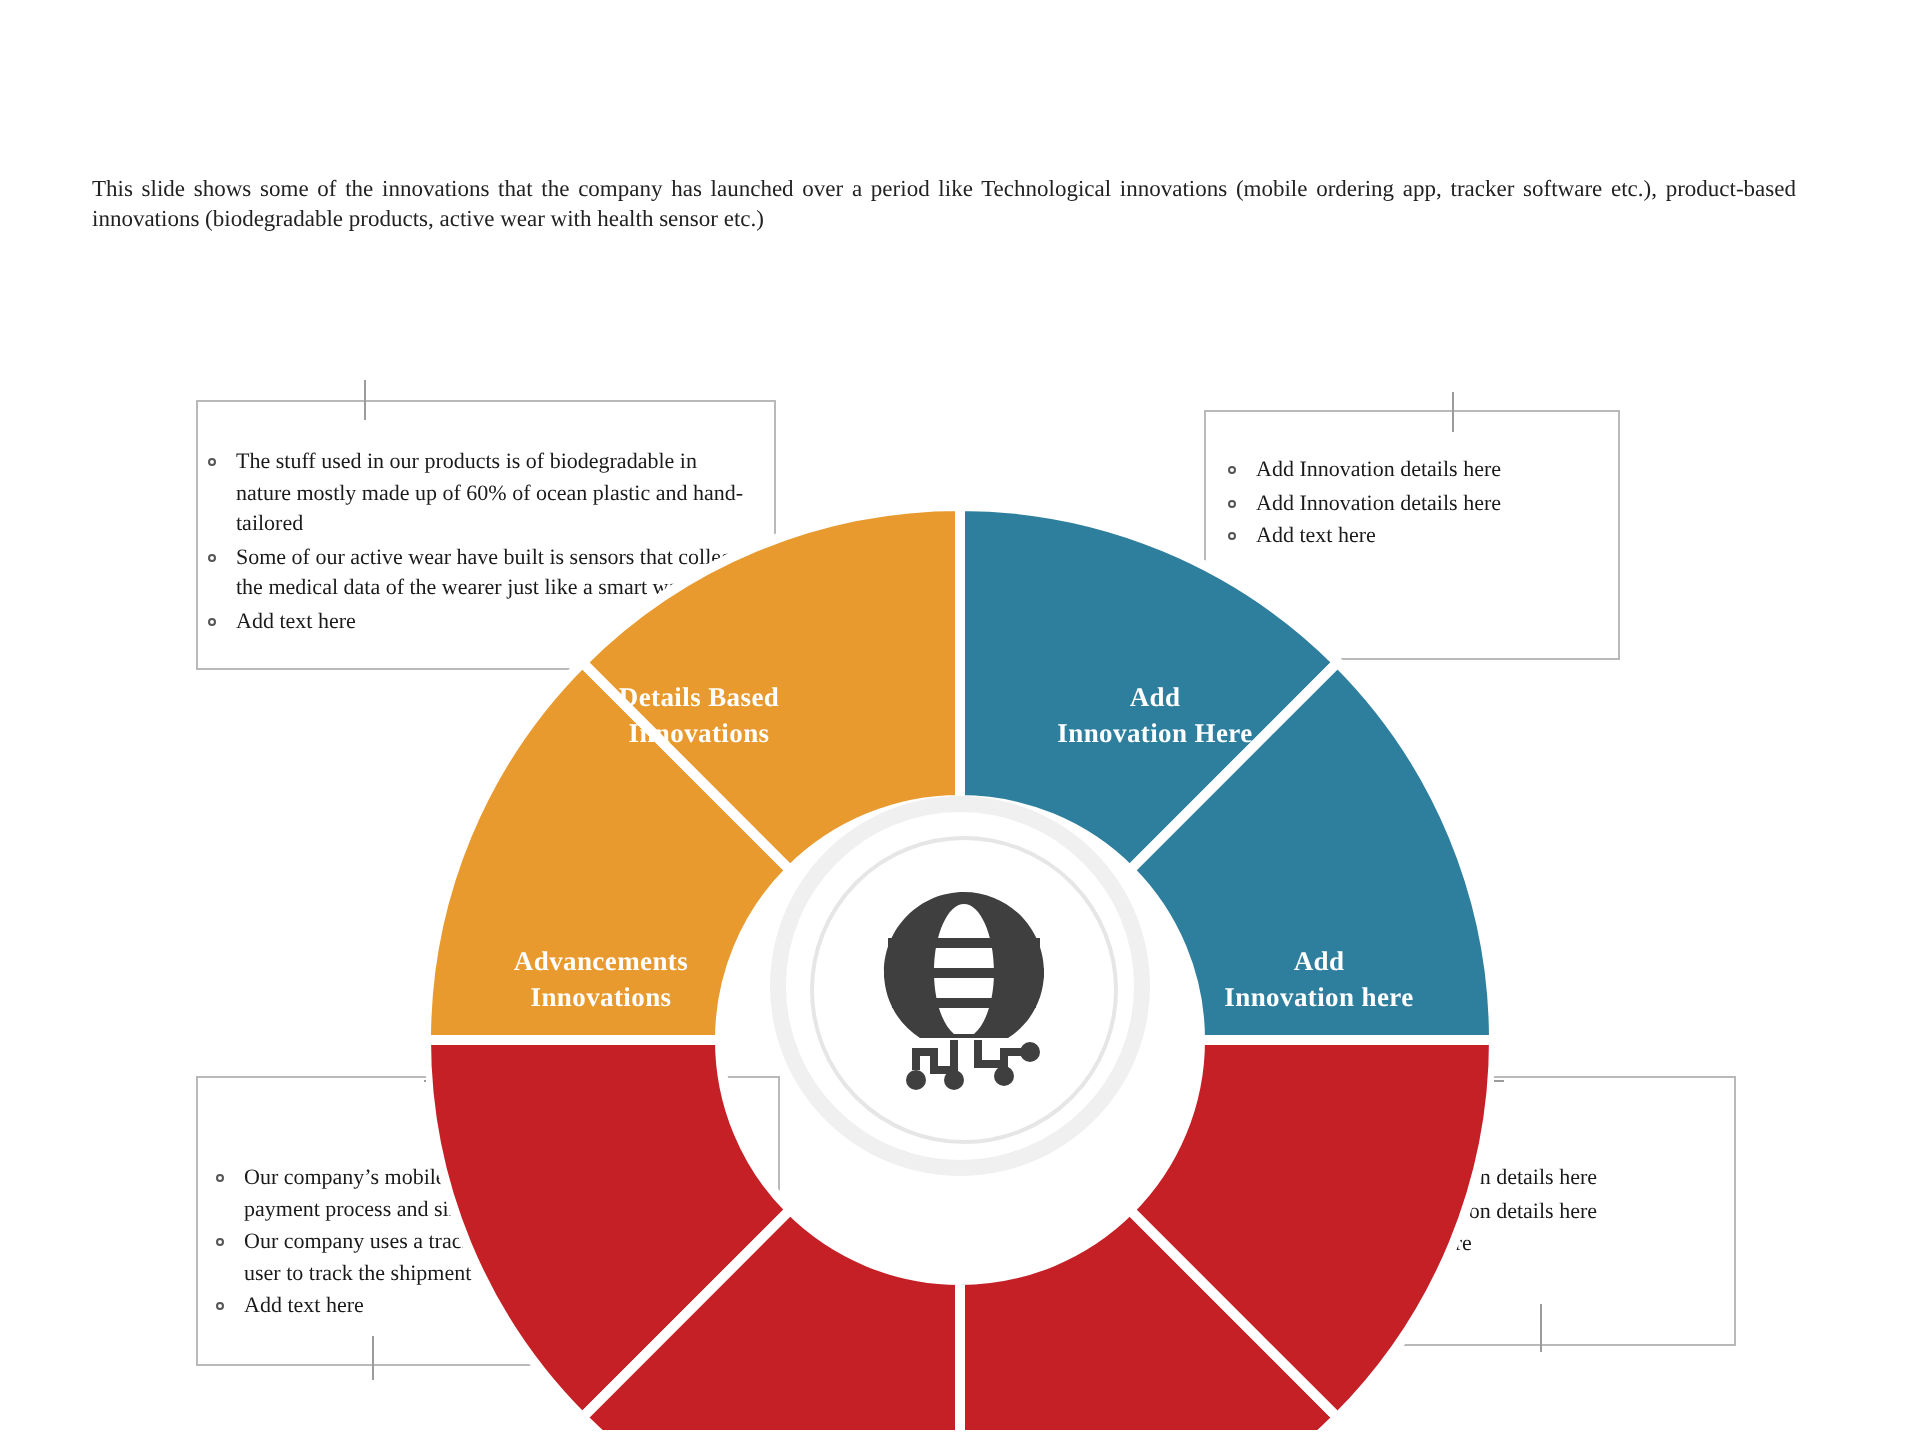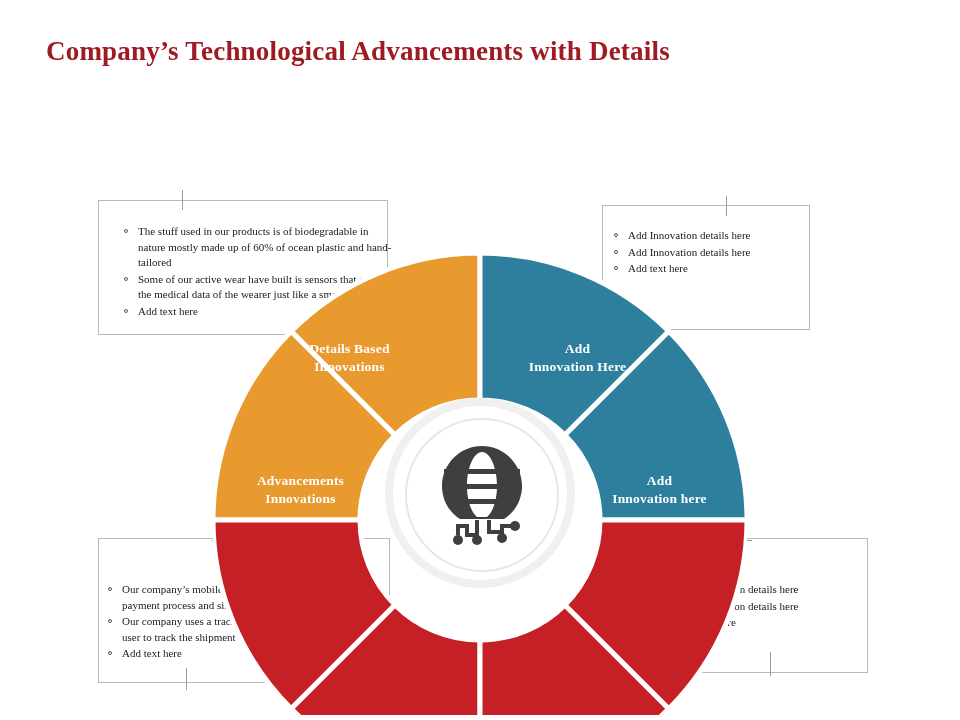--- a/index.html
+++ b/index.html
@@ -75,21 +75,21 @@
     content: "";
     position: absolute;
     left: 8px;
     top: 5px;
     width: 4px;
     height: 4px;
     border: 1px solid #555;
     border-radius: 50%;
     box-sizing: border-box;
   }
-  .b-tl { left: 116px; top: 224px; width: 280px; }
+  .b-tl { left: 96px; top: 224px; width: 280px; }
   .b-tr { left: 606px; top: 228px; width: 205px; }
   .b-bl { left: 100px; top: 582px; width: 285px; }
   .b-br { left: 654px; top: 582px; width: 215px; }
 
   
   .tick {
     position: absolute;
     background: #9c9c9c;
   }
   
@@ -157,21 +157,21 @@
     font-family: "Liberation Serif", serif;
     font-size: 10.5px;
     color: #b9b3ae;
   }
 </style>
 </head>
 <body>
 
 <div class="slide">
 
-  <div class="title">Company’s Technological Advancements with Details</div>
+  <div class="subtitle">This slide shows some of the innovations that the company has launched over a period like Technological innovations (mobile ordering app, tracker software etc.), product-based innovations (biodegradable products, active wear with health sensor etc.)</div>
 
   <div class="box box-tl"></div>
   <div class="box box-tr"></div>
   <div class="box box-bl"></div>
   <div class="box box-br"></div>
 
   <div class="tick" style="left:182px; top:190px; width:1px; height:20px;"></div>
   <div class="tick" style="left:726px; top:196px; width:1px; height:20px;"></div>
   <div class="tick" style="left:186px; top:668px; width:1px; height:22px;"></div>
   <div class="tick" style="left:770px; top:652px; width:1px; height:24px;"></div>

